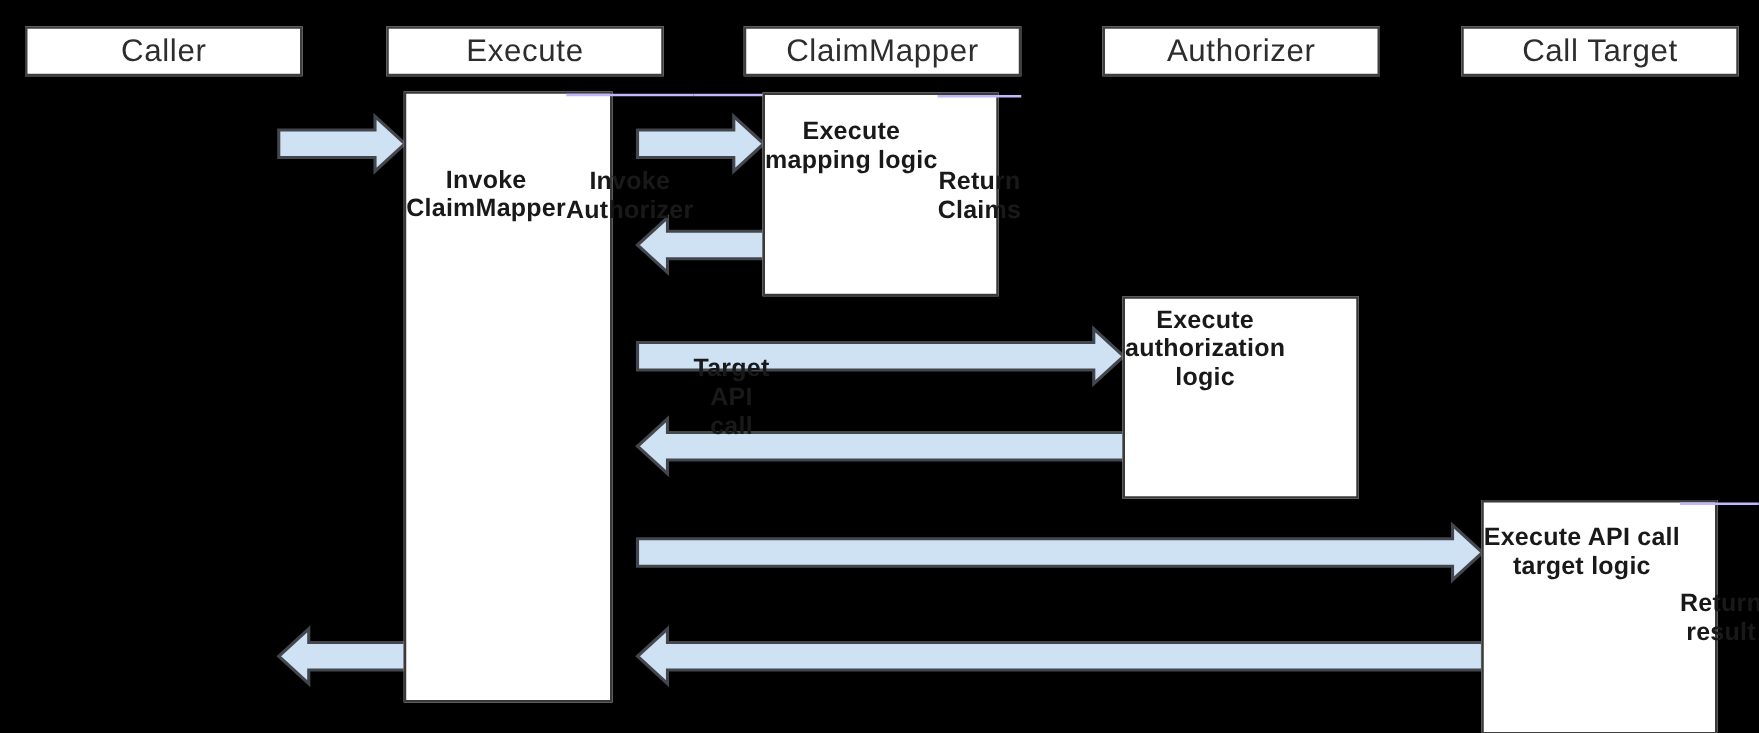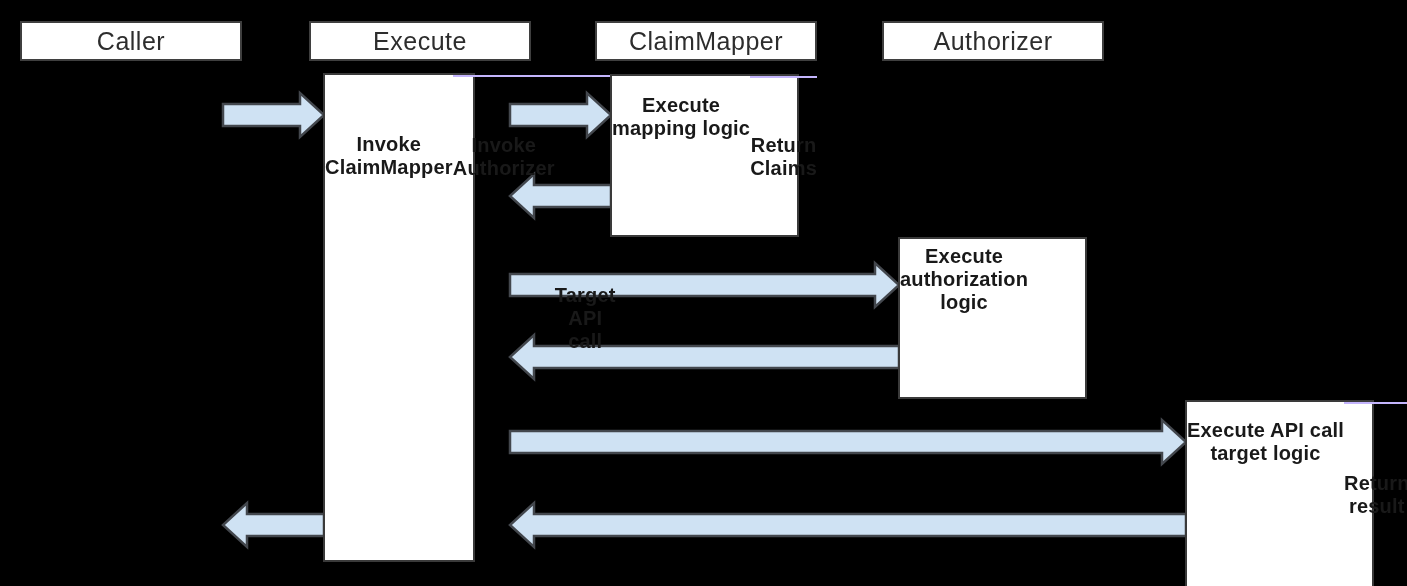--- a/index.html
+++ b/index.html
@@ -79,23 +79,24 @@
       <polygon points="899,346 534,346 534,335 510,357 534,379 534,368 899,368" fill="#cfe2f3" stroke="#43474d" stroke-width="2.5" stroke-linejoin="miter"></polygon>
       <polygon points="510,431 1162,431 1162,420 1186,442 1162,464 1162,453 510,453" fill="#cfe2f3" stroke="#43474d" stroke-width="2.5" stroke-linejoin="miter"></polygon>
       <polygon points="1186,514 534,514 534,503 510,525 534,547 534,536 1186,536" fill="#cfe2f3" stroke="#43474d" stroke-width="2.5" stroke-linejoin="miter"></polygon>
       <polygon points="324,514 247,514 247,503 223,525 247,547 247,536 324,536" fill="#cfe2f3" stroke="#43474d" stroke-width="2.5" stroke-linejoin="miter"></polygon>
     </svg>
 
   <div class="lane-header" style="left:20px">Caller</div>
   <div class="lane-header" style="left:309px">Execute</div>
   <div class="lane-header" style="left:595px">ClaimMapper</div>
   <div class="lane-header" style="left:882px">Authorizer</div>
+  <div class="lane-header" style="left:1169px">Call Target</div>
 
 
-  <div class="activation" style="left:323px; top:73px; width:152px; height:489px">
+  <div class="activation" style="left:323px; top:73px; width:167px; height:489px">
     <div class="step fixed-h" style="height:161px">Invoke
 ClaimMapper</div>
     <div class="step fixed-h" style="height:161px">Invoke
 Authorizer</div>
     <div class="step">Target API call</div>
   </div>
 
   <div class="activation" style="left:610px; top:74px; width:189px; height:163px">
     <div class="step fixed-h" style="height:81px">Execute
 mapping logic</div>

